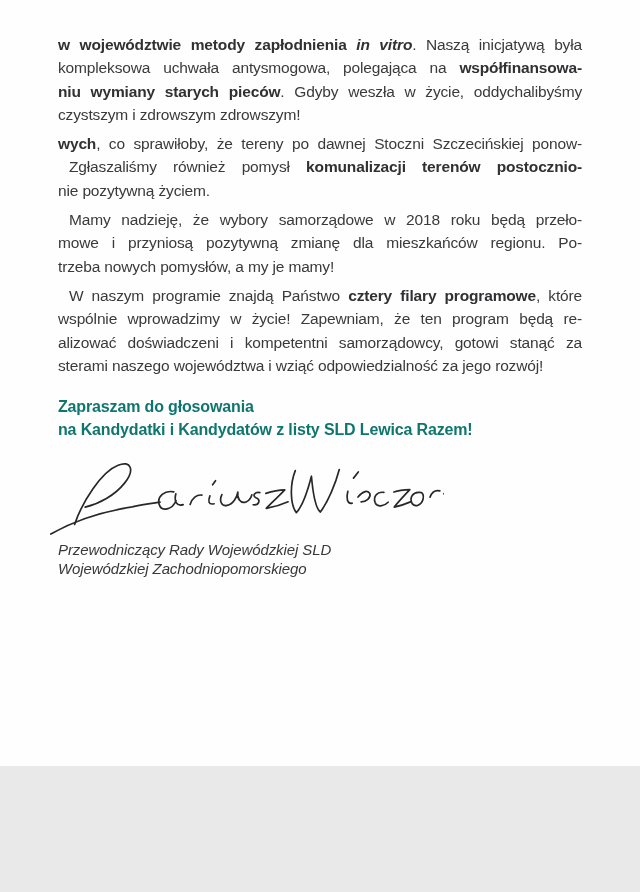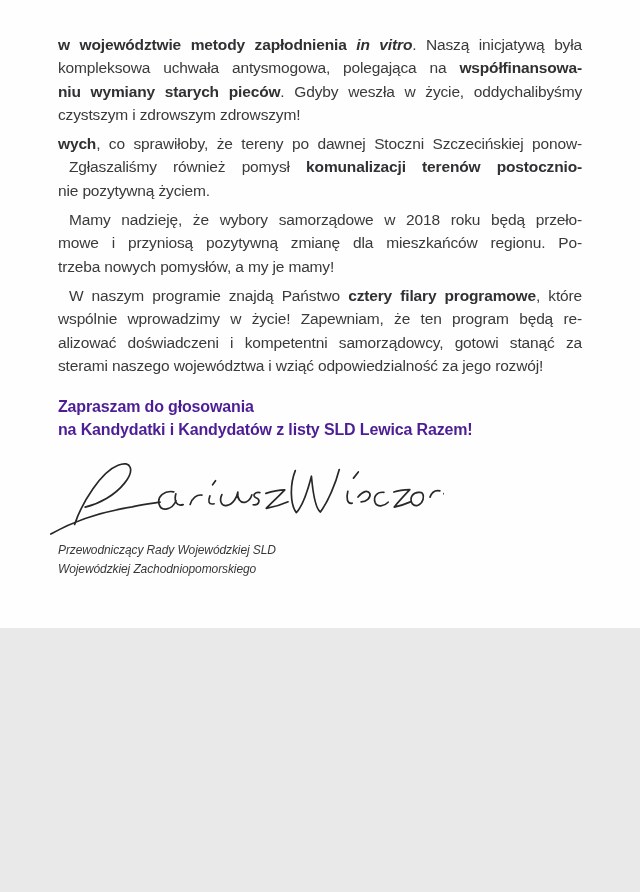--- a/index.html
+++ b/index.html
@@ -1,44 +1,44 @@
 <!DOCTYPE html>
 <html lang="pl"><head>
 <meta charset="utf-8">
 <style>
   html,body{margin:0;padding:0;background:#e9e9e9;}
   .page{
     position:relative;
-    width:640px;height:628px;
+    width:640px;height:766px;
     margin:0 auto;
     background:#fefefe;
     font-family:"Liberation Sans","DejaVu Sans",sans-serif;
     color:#3a3a3c;
     overflow:hidden;
   }
   .body-text{
     position:absolute;left:58px;top:33px;width:524px;
     font-size:15.5px;line-height:23.3px;letter-spacing:-0.15px;
   }
   .para + .para{margin-top:6px;}
   .line{text-align:justify;text-align-last:justify;white-space:normal;}
   .line.last{text-align-last:left;}
   .line.indent{text-indent:11px;}
   .b{font-weight:700;color:#313134;}
   .i{font-style:italic;}
   .invitation{
     position:absolute;left:58px;top:396px;width:524px;
     font-size:16px;font-weight:700;line-height:22.5px;
-    letter-spacing:-0.15px;color:#4c1d95;
+    letter-spacing:-0.15px;color:#0f766e;
   }
   .signature{position:absolute;left:44px;top:450px;width:400px;height:98px;}
   .signature svg{display:block;transform:rotate(-1.5deg);}
   .signoff{
     position:absolute;left:58px;top:541px;width:430px;
-    font-size:12px;font-style:italic;line-height:18.8px;
+    font-size:15px;font-style:italic;line-height:18.8px;
     letter-spacing:-0.1px;color:#38383a;
   }
   .footer{
     position:absolute;left:0;top:838px;width:640px;
     text-align:center;font-size:15px;color:#313134;
   }
 </style>
 </head>
 <body>
 

